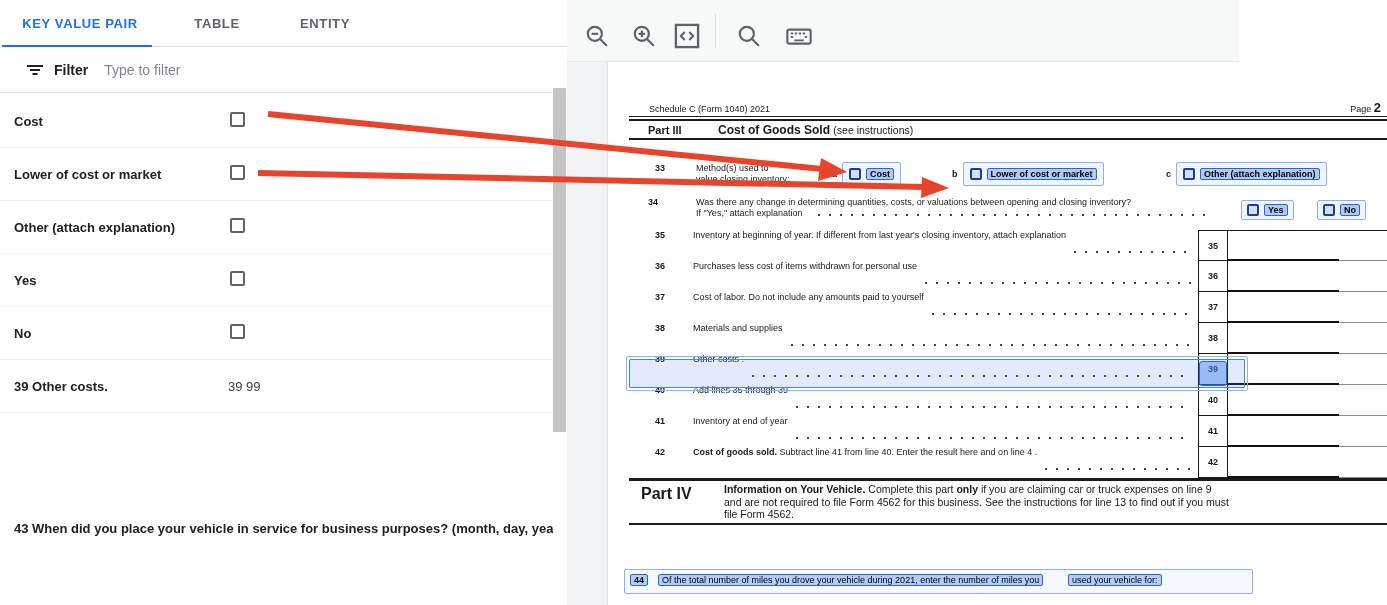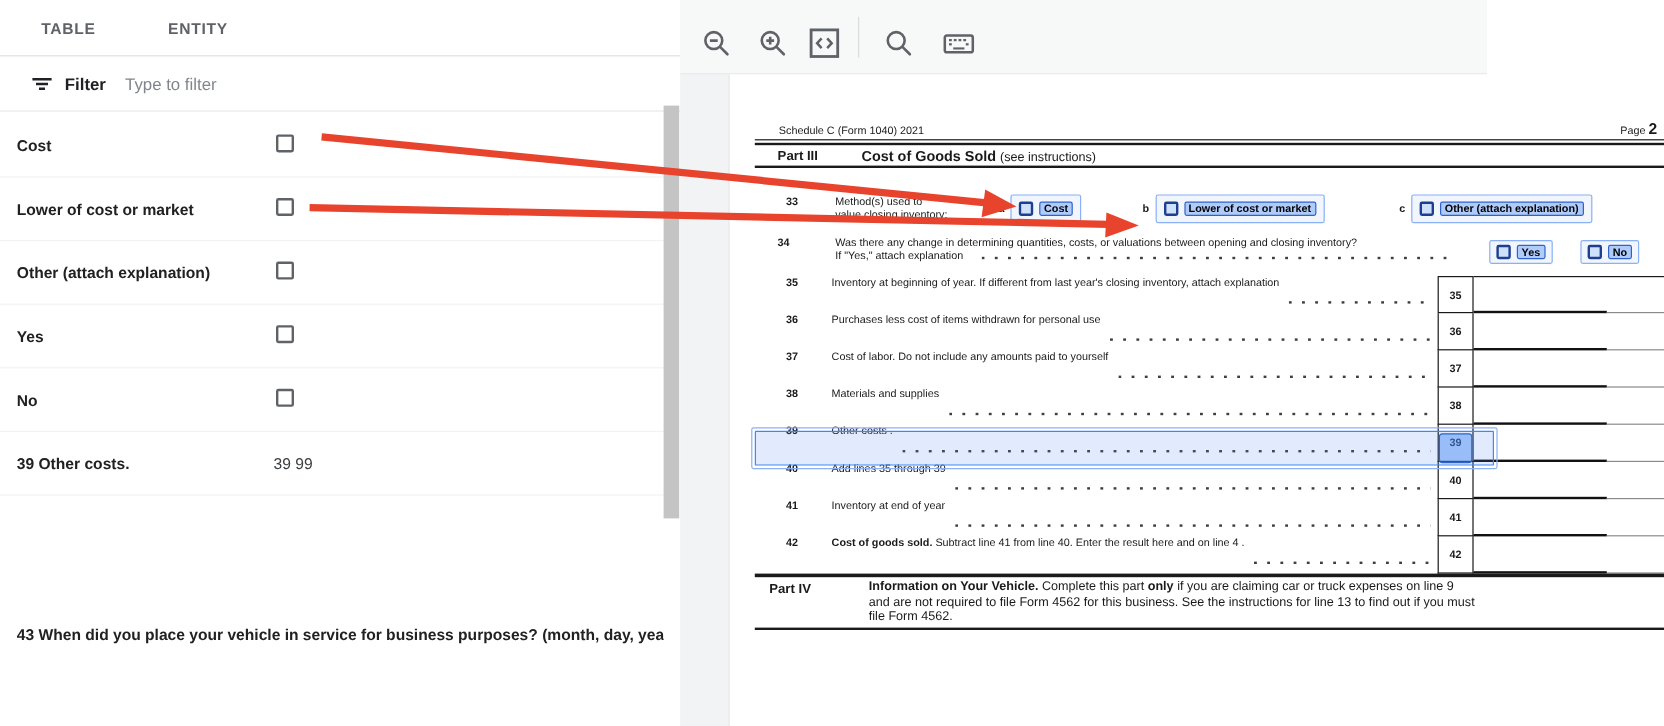--- a/index.html
+++ b/index.html
@@ -88,20 +88,21 @@
   
   .arrows{position:absolute;left:0;top:0;width:1387px;height:605px;pointer-events:none;z-index:60;}
 </style>
 </head>
 <body>
 
 <div class="app">
 
   <aside class="left-panel">
     <div class="tabs">
+      <div class="tab t1">KEY VALUE PAIR</div>
       <div class="tab t2">TABLE</div>
       <div class="tab t3">ENTITY</div>
     </div>
 
     <div class="filter-row">
       <svg width="18" height="18" viewBox="0 0 18 18">
         <g stroke="#202124" stroke-width="2" stroke-linecap="square">
           <line x1="2" y1="5" x2="16" y2="5"></line>
             <line x1="5" y1="9" x2="13" y2="9"></line>
             <line x1="7.5" y1="13" x2="10.5" y2="13"></line>
@@ -310,29 +311,34 @@
           <span class="fbox">42</span>
           <span class="famount"></span>
         </div>
 
         <div class="row39-outer">
           <div class="row39-inner"></div>
           <div class="row39-chip"></div>
         </div>
 
         <div class="hline" style="left:21px;right:0;top:416px;height:2.5px;"></div>
-        <div class="abs fb" style="left:33px;top:423px;font-size:11px;">Part IV</div>
+        <div class="abs fb" style="left:33px;top:423px;font-size:16px;">Part IV</div>
         <div class="abs" style="left:116px;top:421px;width:660px;font-size:10.5px;line-height:12.5px;">
           <span class="fb">Information on Your Vehicle.</span><span>  Complete this part </span><span class="fb">only</span><span> if you are claiming car or truck expenses on line 9</span><br>
           <span>and are not required to file Form 4562 for this business. See the instructions for line 13 to find out if you must</span><br>
           <span>file Form 4562.</span>
         </div>
         <div class="hline" style="left:21px;right:0;top:461px;height:2px;"></div>
 
 
+        <div class="vrow" style="top:507px;height:25px;">
+          <span class="hl-chip abs" style="left:5px;top:4px;">44</span>
+          <span class="hl-chip abs" style="left:33px;top:4px;font-weight:400;">Of the total number of miles you drove your vehicle during 2021, enter the number of miles you</span>
+          <span class="hl-chip abs" style="left:443px;top:4px;font-weight:400;">used your vehicle for:</span>
+        </div>
 
       </div>
     </div>
   </main>
 
   <svg class="arrows" viewBox="0 0 1387 605">
     <g>
       <line x1="268" y1="114" x2="822" y2="169" stroke="#e8432c" stroke-width="6"></line>
       <polygon points="847,172 818,181 821,158" fill="#e8432c"></polygon>
     </g>

